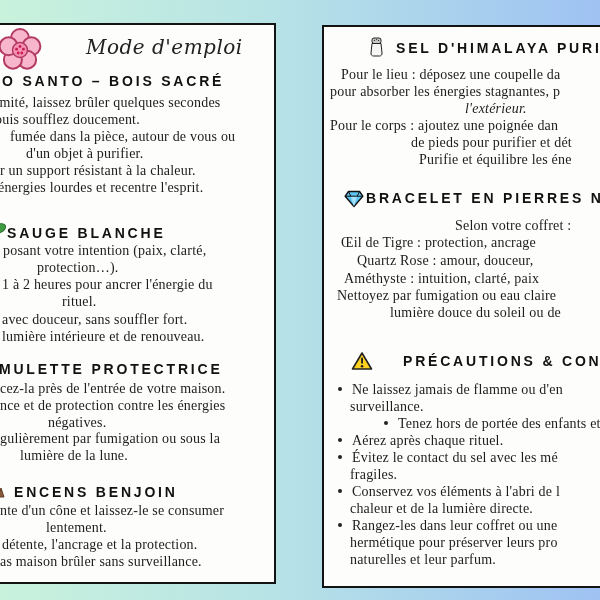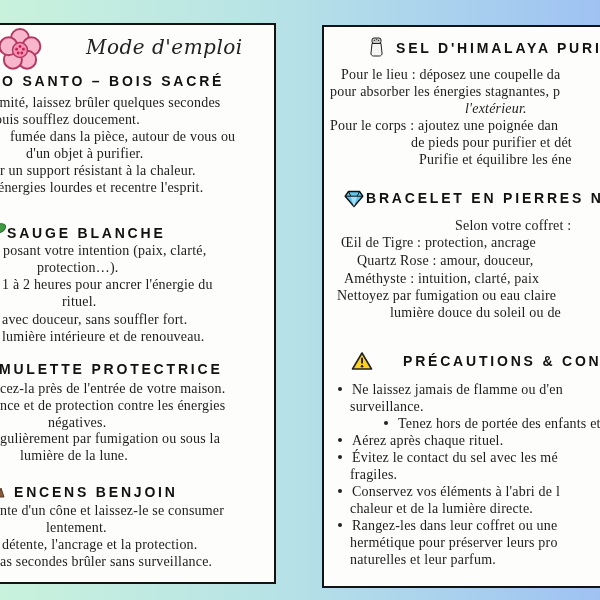--- a/index.html
+++ b/index.html
@@ -96,21 +96,21 @@
   <div class="ln" style="left:20px;top:447px;">lumière de la lune.</div>
 
   
   <svg class="icon" style="left:-3px;top:487px;" width="8" height="11" viewBox="0 0 8 11">
     <path d="M1 10 L4 1 L7 10 Z" fill="#8a5a3b" stroke="#5f3c24"></path>
   </svg>
   <div class="hd" style="left:14px;top:483px;">ENCENS BENJOIN</div>
   <div class="ln" style="left:0px;top:502px;">nte d'un cône et laissez-le se consumer</div>
   <div class="ln" style="left:46px;top:519px;">lentement.</div>
   <div class="ln" style="left:2px;top:536px;">détente, l'ancrage et la protection.</div>
-  <div class="ln" style="left:0px;top:553px;">as secondes brûler sans surveillance.</div>
+  <div class="ln" style="left:0px;top:553px;">as maison brûler sans surveillance.</div>
 </div>
 
 
 <div class="grp">
 
   
   <svg class="icon" style="left:369px;top:37px;" width="15" height="20" viewBox="0 0 15 20">
     <rect x="3" y="1" width="9" height="5.5" rx="2" fill="#c9c9c9" stroke="#222"></rect>
     <circle cx="5.5" cy="3.4" r=".7" fill="#333"></circle>
     <circle cx="7.5" cy="2.6" r=".7" fill="#333"></circle>

